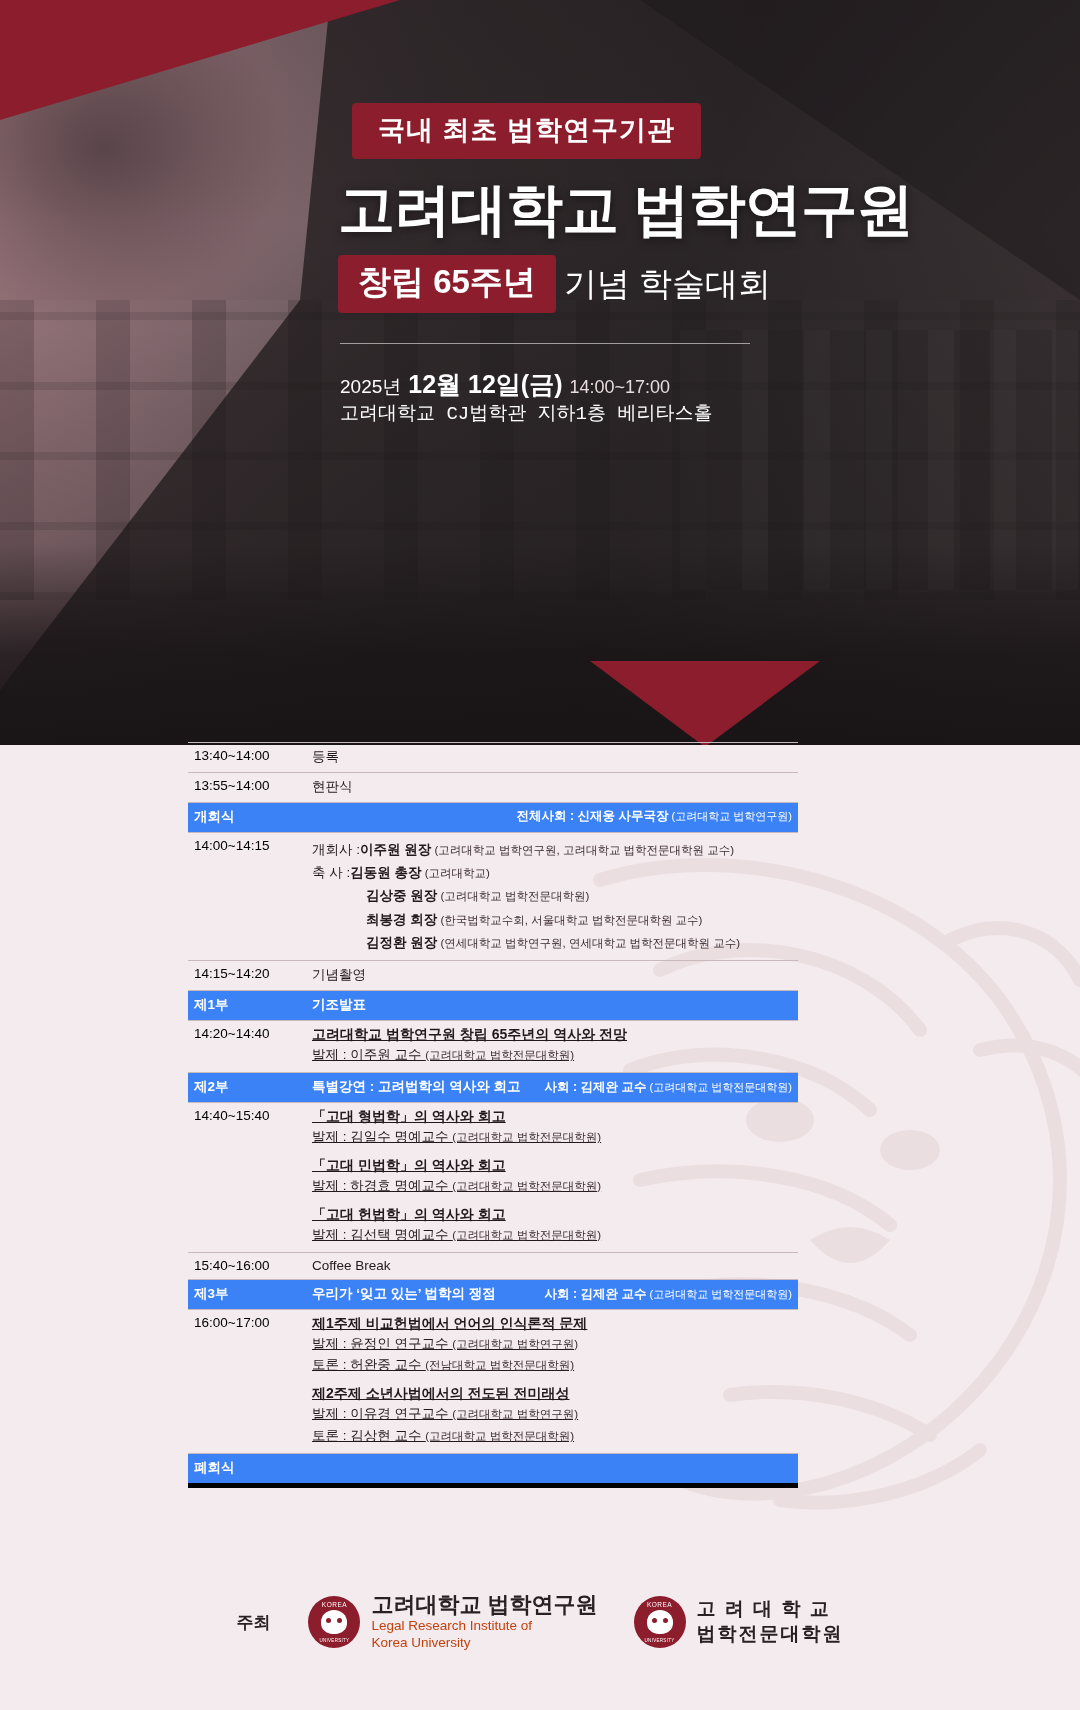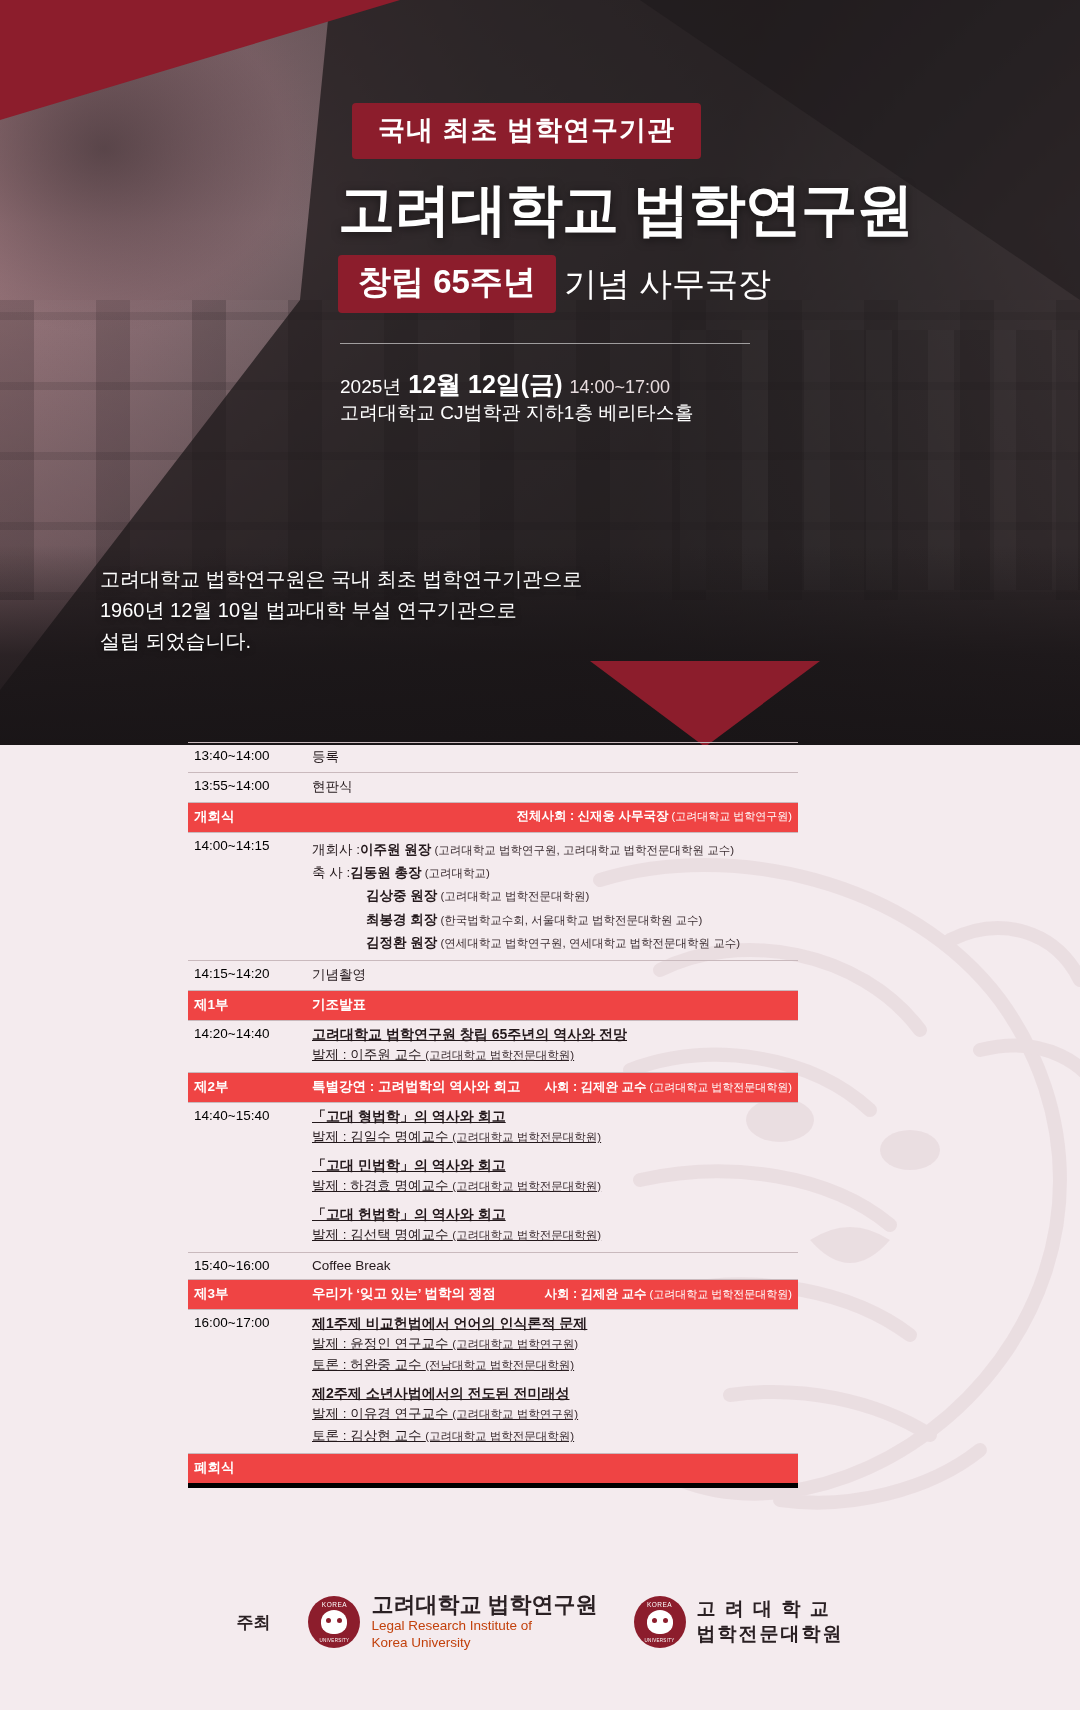--- a/index.html
+++ b/index.html
@@ -112,21 +112,21 @@
   }
   .date-line {
     position: absolute; left: 340px; top: 368px;
     color: #ffffff; font-size: 19px;
     display: flex; align-items: baseline; gap: 7px;
   }
   .date-line .big { font-size: 25px; font-weight: bold; }
   .date-line .time { font-size: 18px; color: #e7dcde; }
   .place-line {
     position: absolute; left: 340px; top: 400px;
-    color: #ffffff; font-size: 19px;
+    color: #ffffff; font-size: 19px; font-family: Liberation Mono, monospace;
   }
   .blurb {
     position: absolute; left: 100px; top: 564px;
     color: #ffffff; font-size: 20px; line-height: 1.55;
     text-shadow: 0 1px 6px rgba(0,0,0,.6);
   }
 
   
   .tiger {
     position: absolute; right: -40px; top: 820px;
@@ -144,21 +144,21 @@
     font-size: 13.5px; color: #23181b;
   }
   table.sched td {
     border-top: 1px solid #c9b9bd;
     padding: 5px 6px 6px;
     vertical-align: top;
   }
   table.sched tr.last td { border-bottom: 5px solid #000000; }
   td.time { width: 118px; white-space: nowrap; color: #000000; }
   .sec-row td {
-    background: #ef4444; color: #ffffff; font-weight: bold;
+    background: #3b82f6; color: #ffffff; font-weight: bold;
     border-top: 1px solid #8c1d2c;
     padding: 4px 8px 5px;
   }
   .sec-row td.time { color: #fff; }
   .sec-flex { display: flex; justify-content: space-between; align-items: baseline; }
   .sec-host { font-size: 11px; font-weight: normal; }
   .sec-host b { font-weight: bold; font-size: 12.5px; }
   .b { font-weight: bold; }
   .sm { font-size: 11.5px; color: #3a2c30; }
   .ln { line-height: 1.62; }
@@ -215,34 +215,29 @@
     <div class="dark-wedge"></div>
     <div class="dark-wedge2"></div>
     <div class="crimson-tri"></div>
     <div class="hero-bottom-fade"></div>
     <div class="crimson-bottom"></div>
 
     <div class="badge">국내 최초 법학연구기관</div>
     <div class="title-main">고려대학교 법학연구원</div>
     <div class="sub-row">
       <span class="sub-badge">창립 65주년</span>
-      <span class="sub-text">기념 사무국장</span>
+      <span class="sub-text">기념 학술대회</span>
     </div>
     <div class="hr-line"></div>
     <div class="date-line">
       <span>2025년</span>
       <span class="big">12월 12일(금)</span>
       <span class="time">14:00~17:00</span>
     </div>
     <div class="place-line">고려대학교 CJ법학관 지하1층 베리타스홀</div>
-    <div class="blurb">
-      <div>고려대학교 법학연구원은 국내 최초 법학연구기관으로</div>
-      <div>1960년 12월 10일 법과대학 부설 연구기관으로</div>
-      <div>설립 되었습니다.</div>
-    </div>
   </div>
 
   <svg class="tiger" viewBox="0 0 640 760">
     <g fill="none" stroke="#e2d2d6" stroke-width="14" stroke-linecap="round">
       <path d="M120 60 C 250 20, 430 60, 520 180 C 600 290, 600 430, 520 540 C 440 650, 300 700, 200 660"></path>
       <path d="M180 150 C 260 110, 380 130, 440 210"></path>
       <path d="M150 250 C 230 220, 330 235, 390 290"></path>
       <path d="M160 360 C 250 340, 350 355, 410 405"></path>
       <path d="M200 470 C 280 455, 370 470, 430 515"></path>
       <path d="M250 575 C 320 565, 395 580, 450 615"></path>

